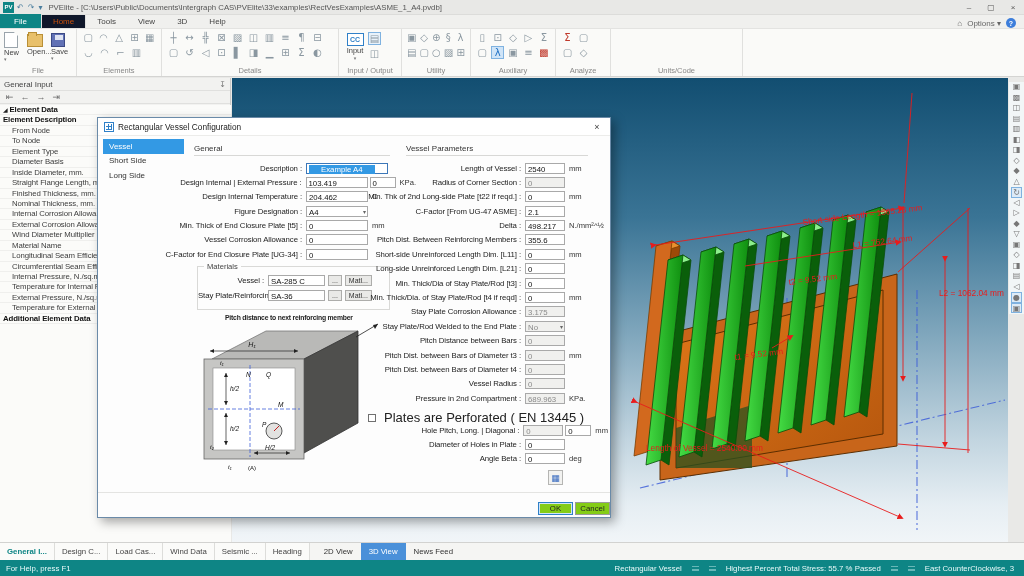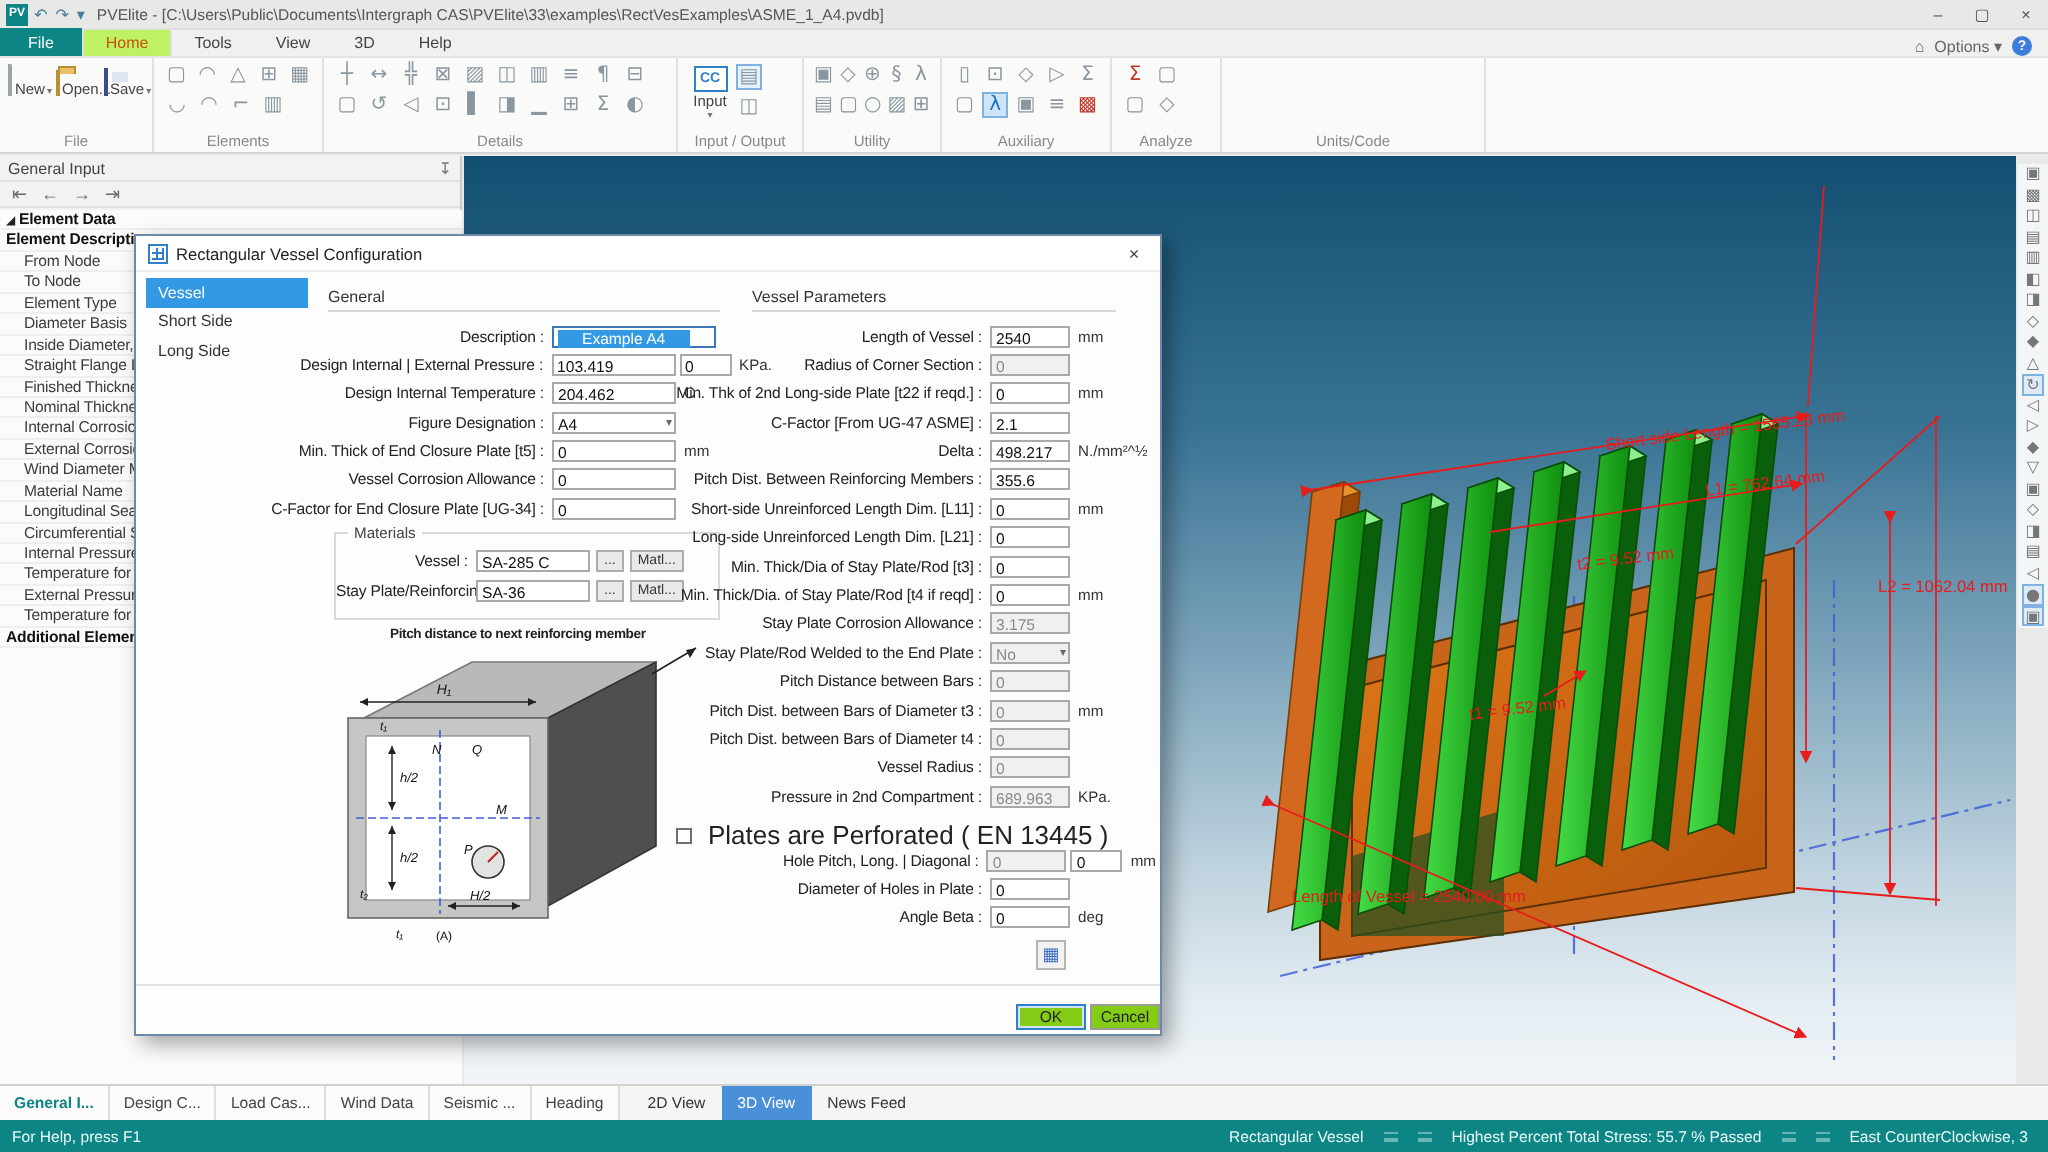--- a/index.html
+++ b/index.html
@@ -15,32 +15,32 @@
     display:flex; align-items:center; justify-content:center; margin:0 3px 0 3px; }
   .qat { display:flex; gap:4px; color:#4a7e9e; font-size:8px; margin-right:6px;}
   .winbtns { margin-left:auto; display:flex; }
   .winbtns span { width:22px; text-align:center; color:#555; font-size:8px; cursor:default;}
 
   
   .menubar { position:absolute; left:0; top:15px; width:1024px; height:14px; background:#f0f0ee;
     display:flex; align-items:flex-end; border-bottom:1px solid #e3e3e1;}
   .filetab { background:#0e8585; color:#fff; padding:2px 14px; height:14px; display:flex; align-items:center; }
   .mtab { padding:2px 11px; height:14px; display:flex; align-items:center; color:#444; }
-  .mtab.active { background:#bef264; color:#c8500a; border:1px solid #e0e0de; border-bottom:none;}
+  .mtab.active { background:#0f172a; color:#c8500a; border:1px solid #e0e0de; border-bottom:none;}
   .menuright { margin-left:auto; display:flex; align-items:center; gap:5px; padding-right:8px; color:#666;}
   .helpdot { width:10px; height:10px; border-radius:50%; background:#3d7edb; color:#fff; font-size:7px;
     display:flex; align-items:center; justify-content:center; font-weight:bold;}
 
   
   .ribbon { position:absolute; left:0; top:29px; width:1024px; height:48px; background:#fafaf8;
     border-bottom:1px solid #d4d4d2; }
   .rgroup { position:absolute; top:0; height:47px; border-right:1px solid #e0e0de; }
   .rlabel { position:absolute; bottom:1px; left:0; right:0; text-align:center; font-size:7.5px; color:#888; }
   .bigbtns { display:flex; gap:2px; padding:2px 4px; }
-  .bigbtn { width:22px; display:flex; flex-direction:row; align-items:flex-end; gap:1px; padding-top:1px;}
+  .bigbtn { width:22px; display:flex; flex-direction:column; align-items:flex-start; gap:1px; padding-top:1px;}
   .bigbtn .cap { font-size:7.5px; color:#444; line-height:7px;}
   .bigbtn .caret { font-size:5px; color:#777; line-height:4px;}
   .ico-page { width:14px; height:16px; background:#fff; border:1px solid #9aa4ab;
     clip-path:polygon(0 0,70% 0,100% 25%,100% 100%,0 100%); }
   .ico-folder { width:16px; height:13px; background:#e8c06a; border:1px solid #b98f35; margin-top:2px; position:relative;}
   .ico-folder::before { content:""; position:absolute; top:-3px; left:0; width:7px; height:3px; background:#e8c06a; border:1px solid #b98f35; border-bottom:none;}
   .ico-floppy { width:14px; height:14px; background:#6272b5; border:1px solid #3c4a85; margin-top:1px; position:relative;}
   .ico-floppy::before { content:""; position:absolute; top:1px; left:3px; width:8px; height:5px; background:#dfe4f2;}
   .iconrow { display:flex; gap:3px; padding:2px 5px 0 5px; }
   .rico { width:13px; height:13px; display:flex; align-items:center; justify-content:center;
@@ -92,21 +92,21 @@
   .vtab { padding:0 8px; display:flex; align-items:center; font-size:7.8px; color:#333; }
   .vtab.activeblue { background:#4a90d9; color:#fff; }
 
   
   .statusbar { position:absolute; left:0; top:560px; width:1024px; height:16px; background:#0e8585;
     color:#eafafa; display:flex; align-items:center; font-size:7.8px; z-index:5; padding:0 6px;}
   .sb-right { margin-left:auto; display:flex; align-items:center; gap:10px; padding-right:4px;}
   .sb-tick { width:7px; height:5px; border-bottom:2px solid #7fc4c4; border-top:1px solid #7fc4c4; opacity:.8;}
 
   
-  .dialog { position:absolute; left:67px; top:117px; width:514px; height:401px; background:#fdfdfd;
+  .dialog { position:absolute; left:97px; top:117px; width:514px; height:401px; background:#fdfdfd;
     border:1px solid #6a8aa8; box-shadow:4px 4px 10px rgba(0,0,0,.35); z-index:6; }
   .dlg-title { height:18px; display:flex; align-items:center; padding:0 6px; background:#fff;
     border-bottom:1px solid #ececea; font-size:8.3px; color:#222;}
   .dlg-ico { width:10px; height:10px; border:1px solid #2f80c8; margin-right:4px; position:relative; background:#fff;}
   .dlg-ico::before { content:""; position:absolute; inset:1px; background:
     linear-gradient(#2f80c8 1px, transparent 1px) 0 2px/100% 3px, linear-gradient(90deg,#2f80c8 1px, transparent 1px) 2px 0/3px 100%; }
   .dlg-close { margin-left:auto; color:#444; font-size:9px; width:14px; text-align:center;}
   .dlg-nav { position:absolute; left:5px; top:21px; width:81px; }
   .nav-item { height:14.5px; display:flex; align-items:center; padding-left:6px; font-size:8px; color:#333;}
   .nav-item.active { background:#3399e4; color:#fff; }

